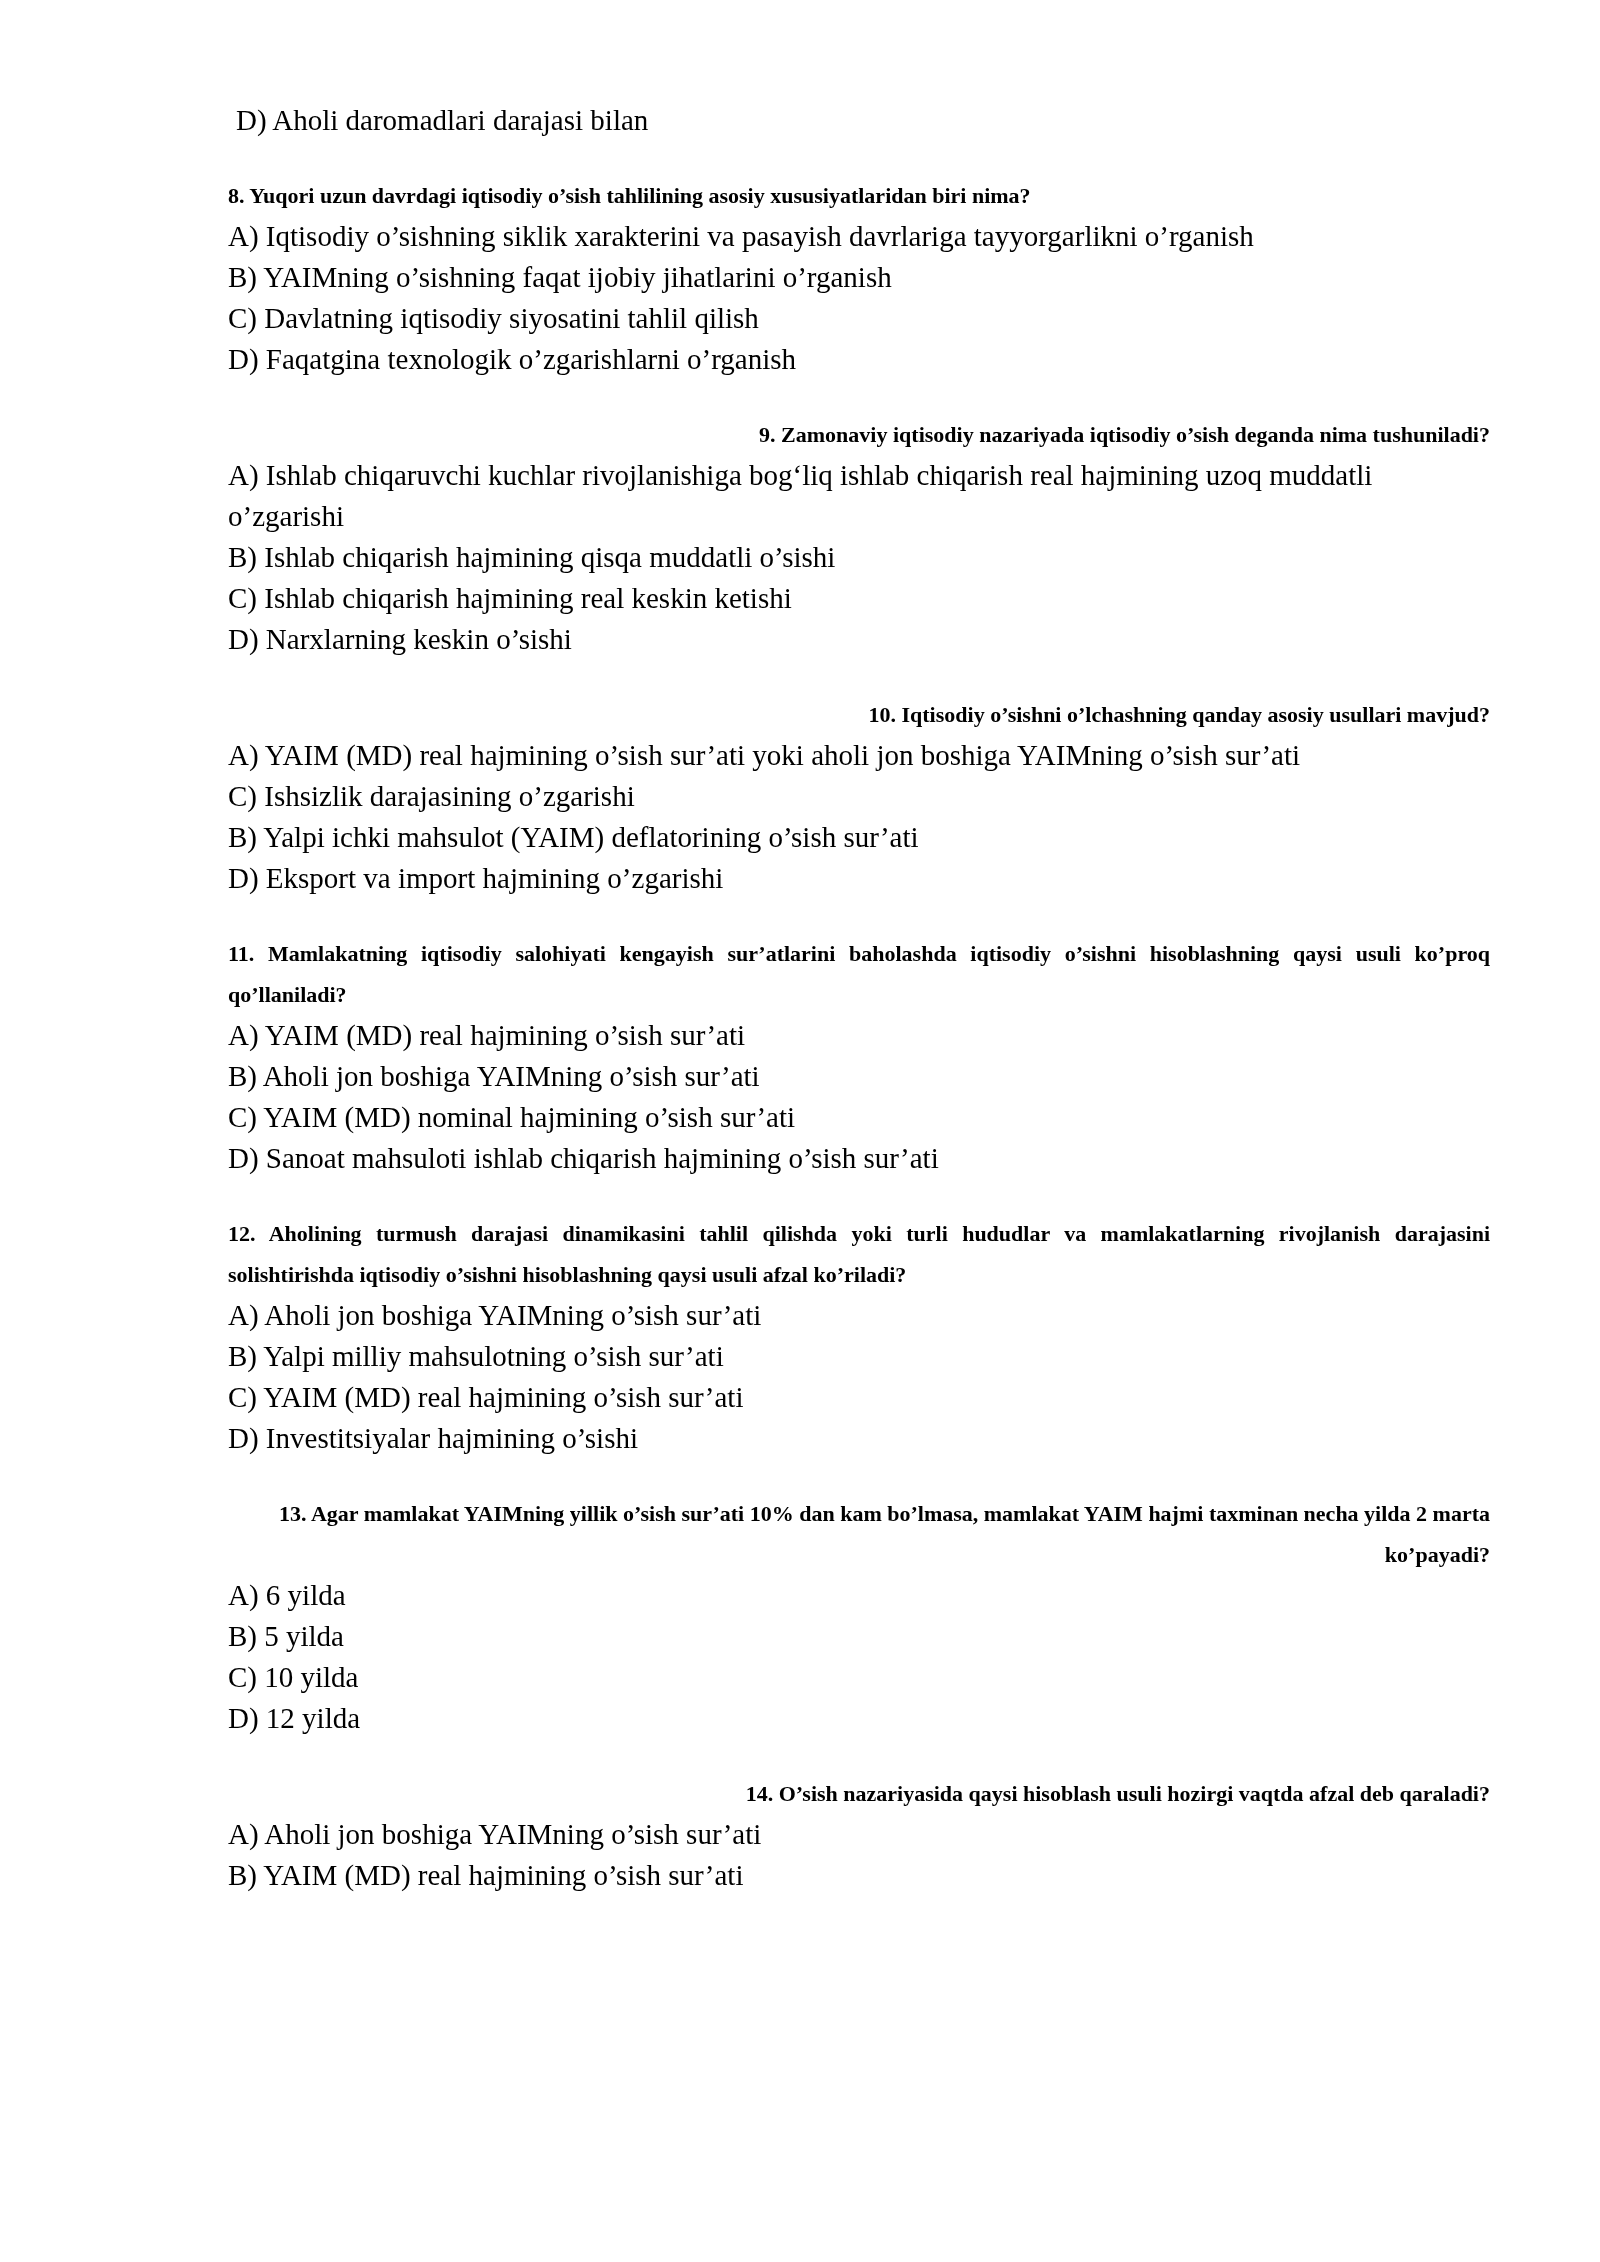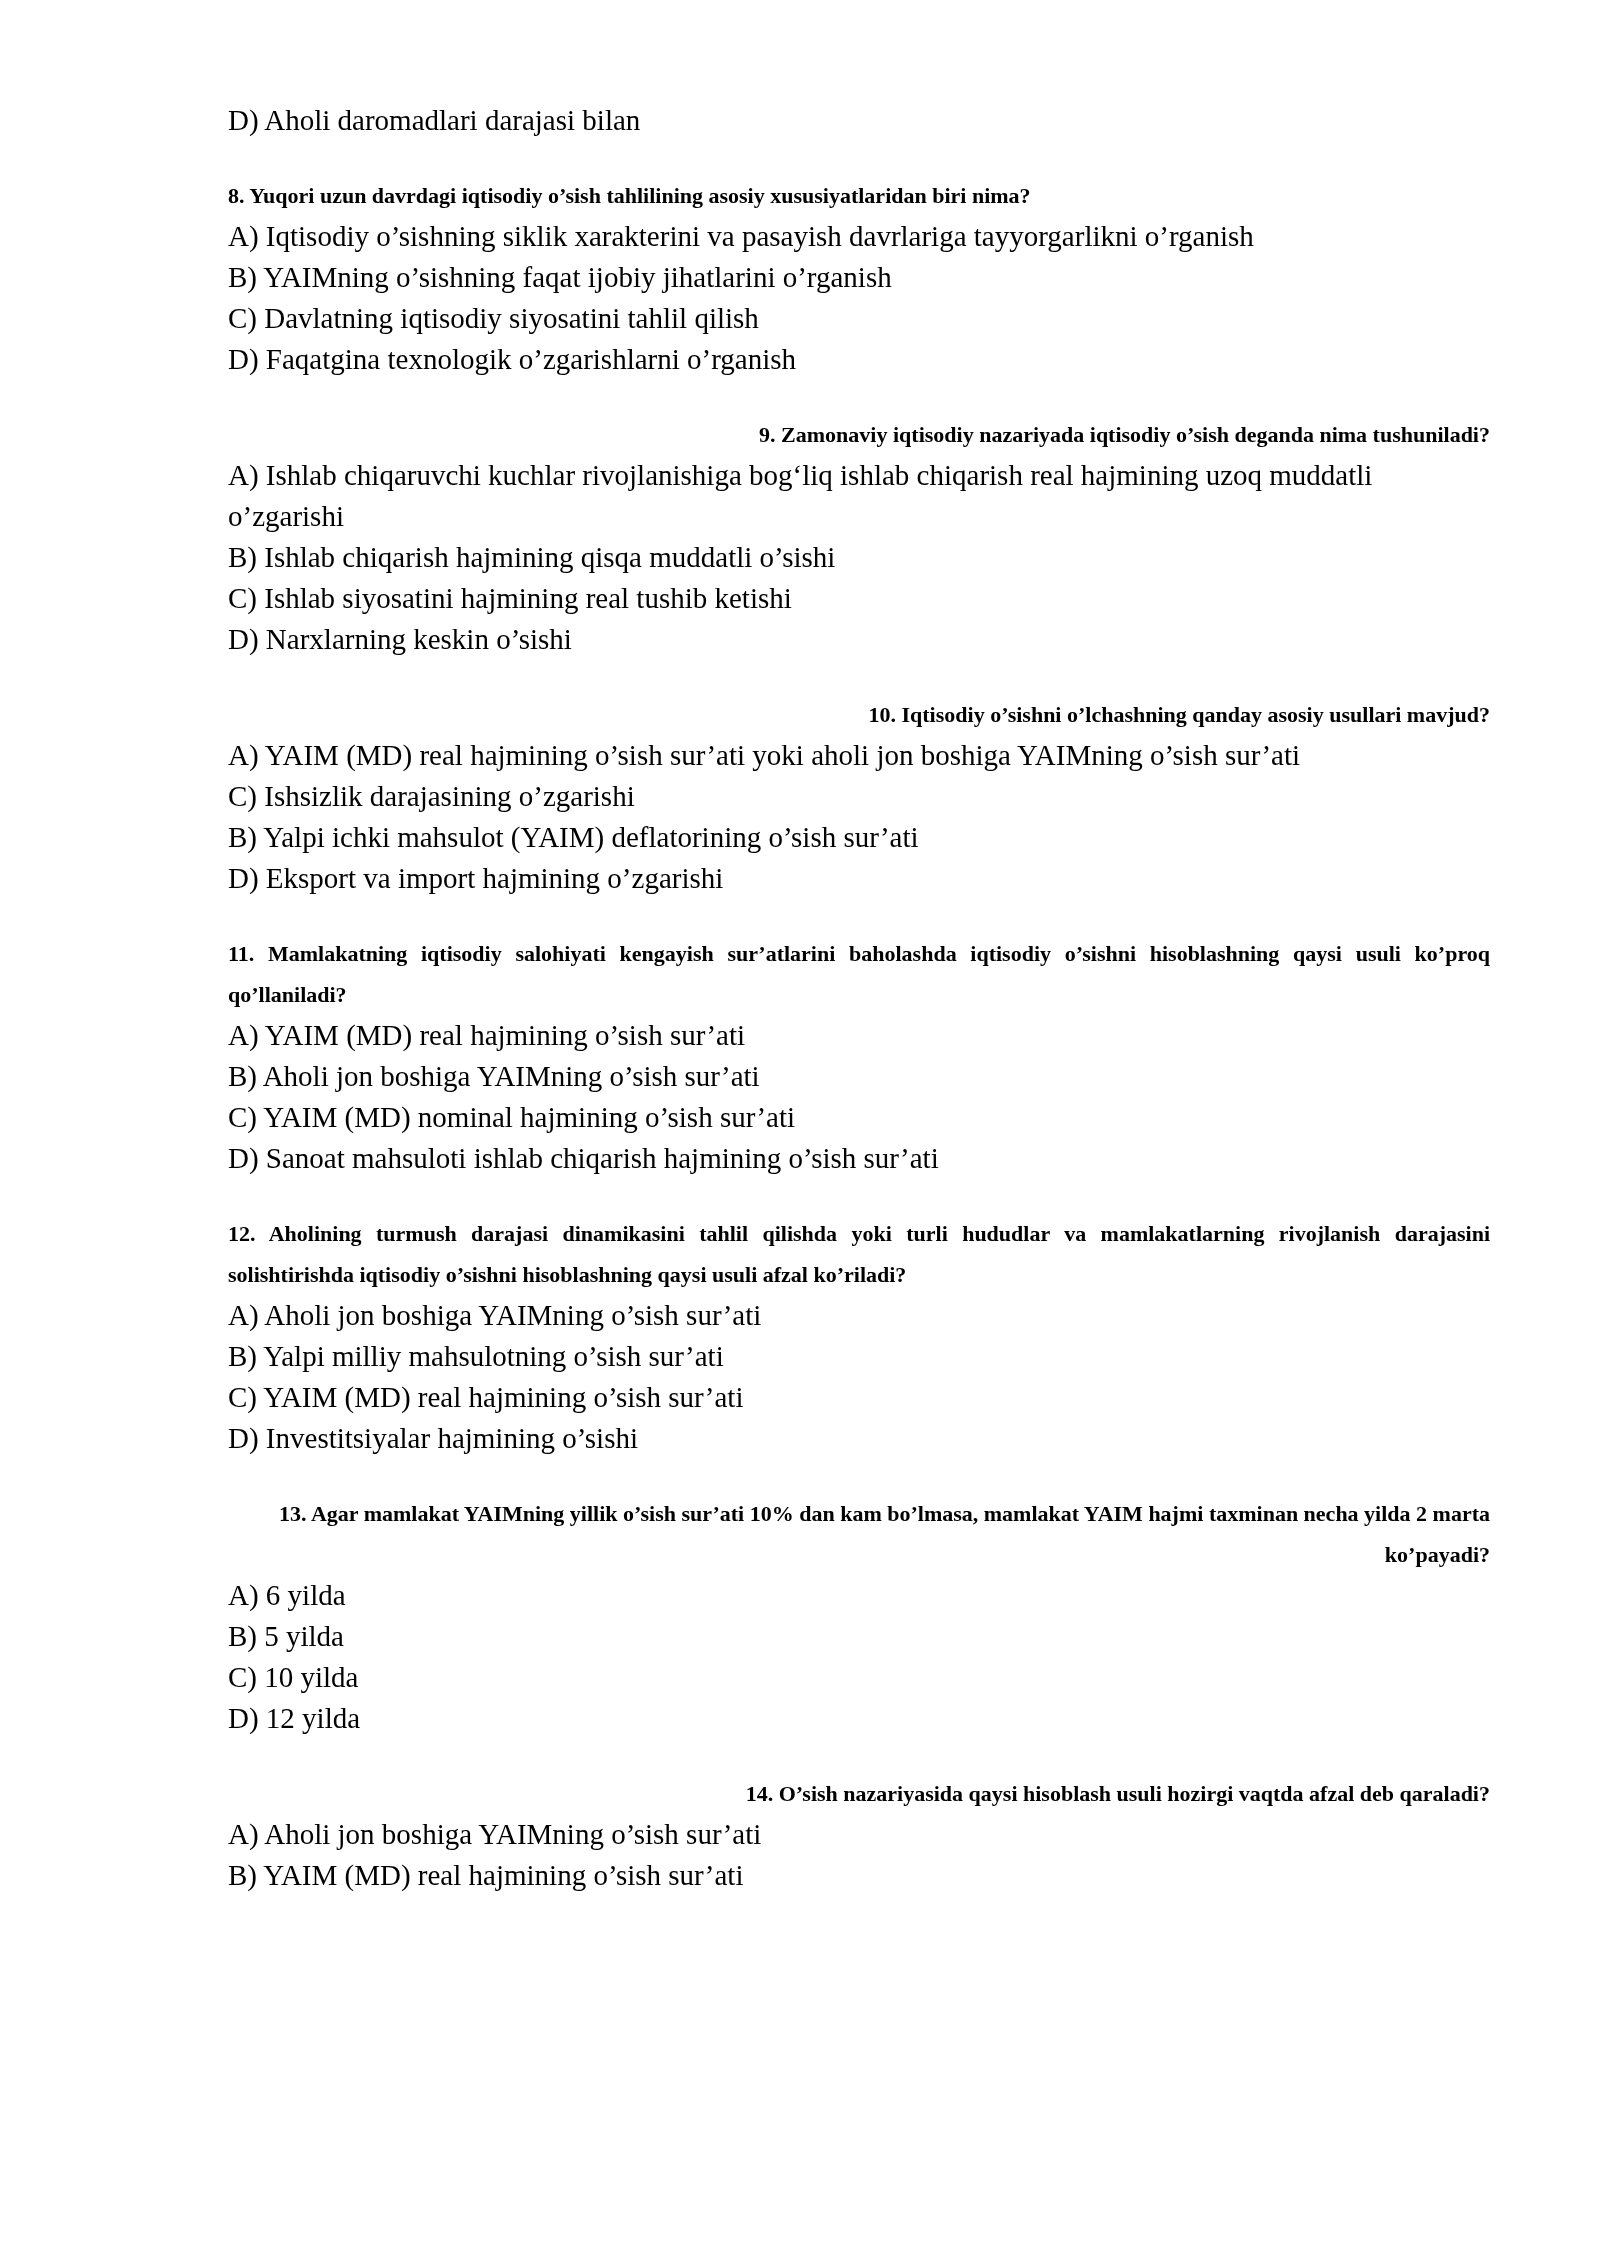--- a/index.html
+++ b/index.html
@@ -21,21 +21,21 @@
     padding: 100px 110px 0 228px;
     background: #ffffff;
   }
   .content {
     width: 1262px;
   }
   .orphan-option {
     font-size: 29px;
     line-height: 41px;
     text-align: left;
-    margin: 0 0 0 0;
+    margin: 0 0 0 8px;
   }
   .qblock {
     margin-top: 34px;
   }
   .qhead {
     font-size: 22px;
     line-height: 41px;
     font-weight: bold;
     text-align: justify;
     text-justify: inter-word;
@@ -76,21 +76,21 @@
         <li class="opt">C) Davlatning iqtisodiy siyosatini tahlil qilish</li>
         <li class="opt">D) Faqatgina texnologik o’zgarishlarni o’rganish</li>
       </ul>
     </div>
 
     <div class="qblock">
       <p class="qhead nojust">9. Zamonaviy iqtisodiy nazariyada iqtisodiy o’sish deganda nima tushuniladi?</p>
       <ul class="opts">
         <li class="opt">A) Ishlab chiqaruvchi kuchlar rivojlanishiga bog‘liq ishlab chiqarish real hajmining uzoq muddatli o’zgarishi</li>
         <li class="opt">B) Ishlab chiqarish hajmining qisqa muddatli o’sishi</li>
-        <li class="opt">C) Ishlab siyosatini hajmining real tushib ketishi</li>
+        <li class="opt">C) Ishlab chiqarish hajmining real keskin ketishi</li>
         <li class="opt">D) Narxlarning keskin o’sishi</li>
       </ul>
     </div>
 
     <div class="qblock">
       <p class="qhead nojust">10. Iqtisodiy o’sishni o’lchashning qanday asosiy usullari mavjud?</p>
       <ul class="opts">
         <li class="opt just">A) YAIM (MD) real hajmining o’sish sur’ati yoki aholi jon boshiga YAIMning o’sish sur’ati</li>
         <li class="opt">C) Ishsizlik darajasining o’zgarishi</li>
         <li class="opt">B) Yalpi ichki mahsulot (YAIM) deflatorining o’sish sur’ati</li>

